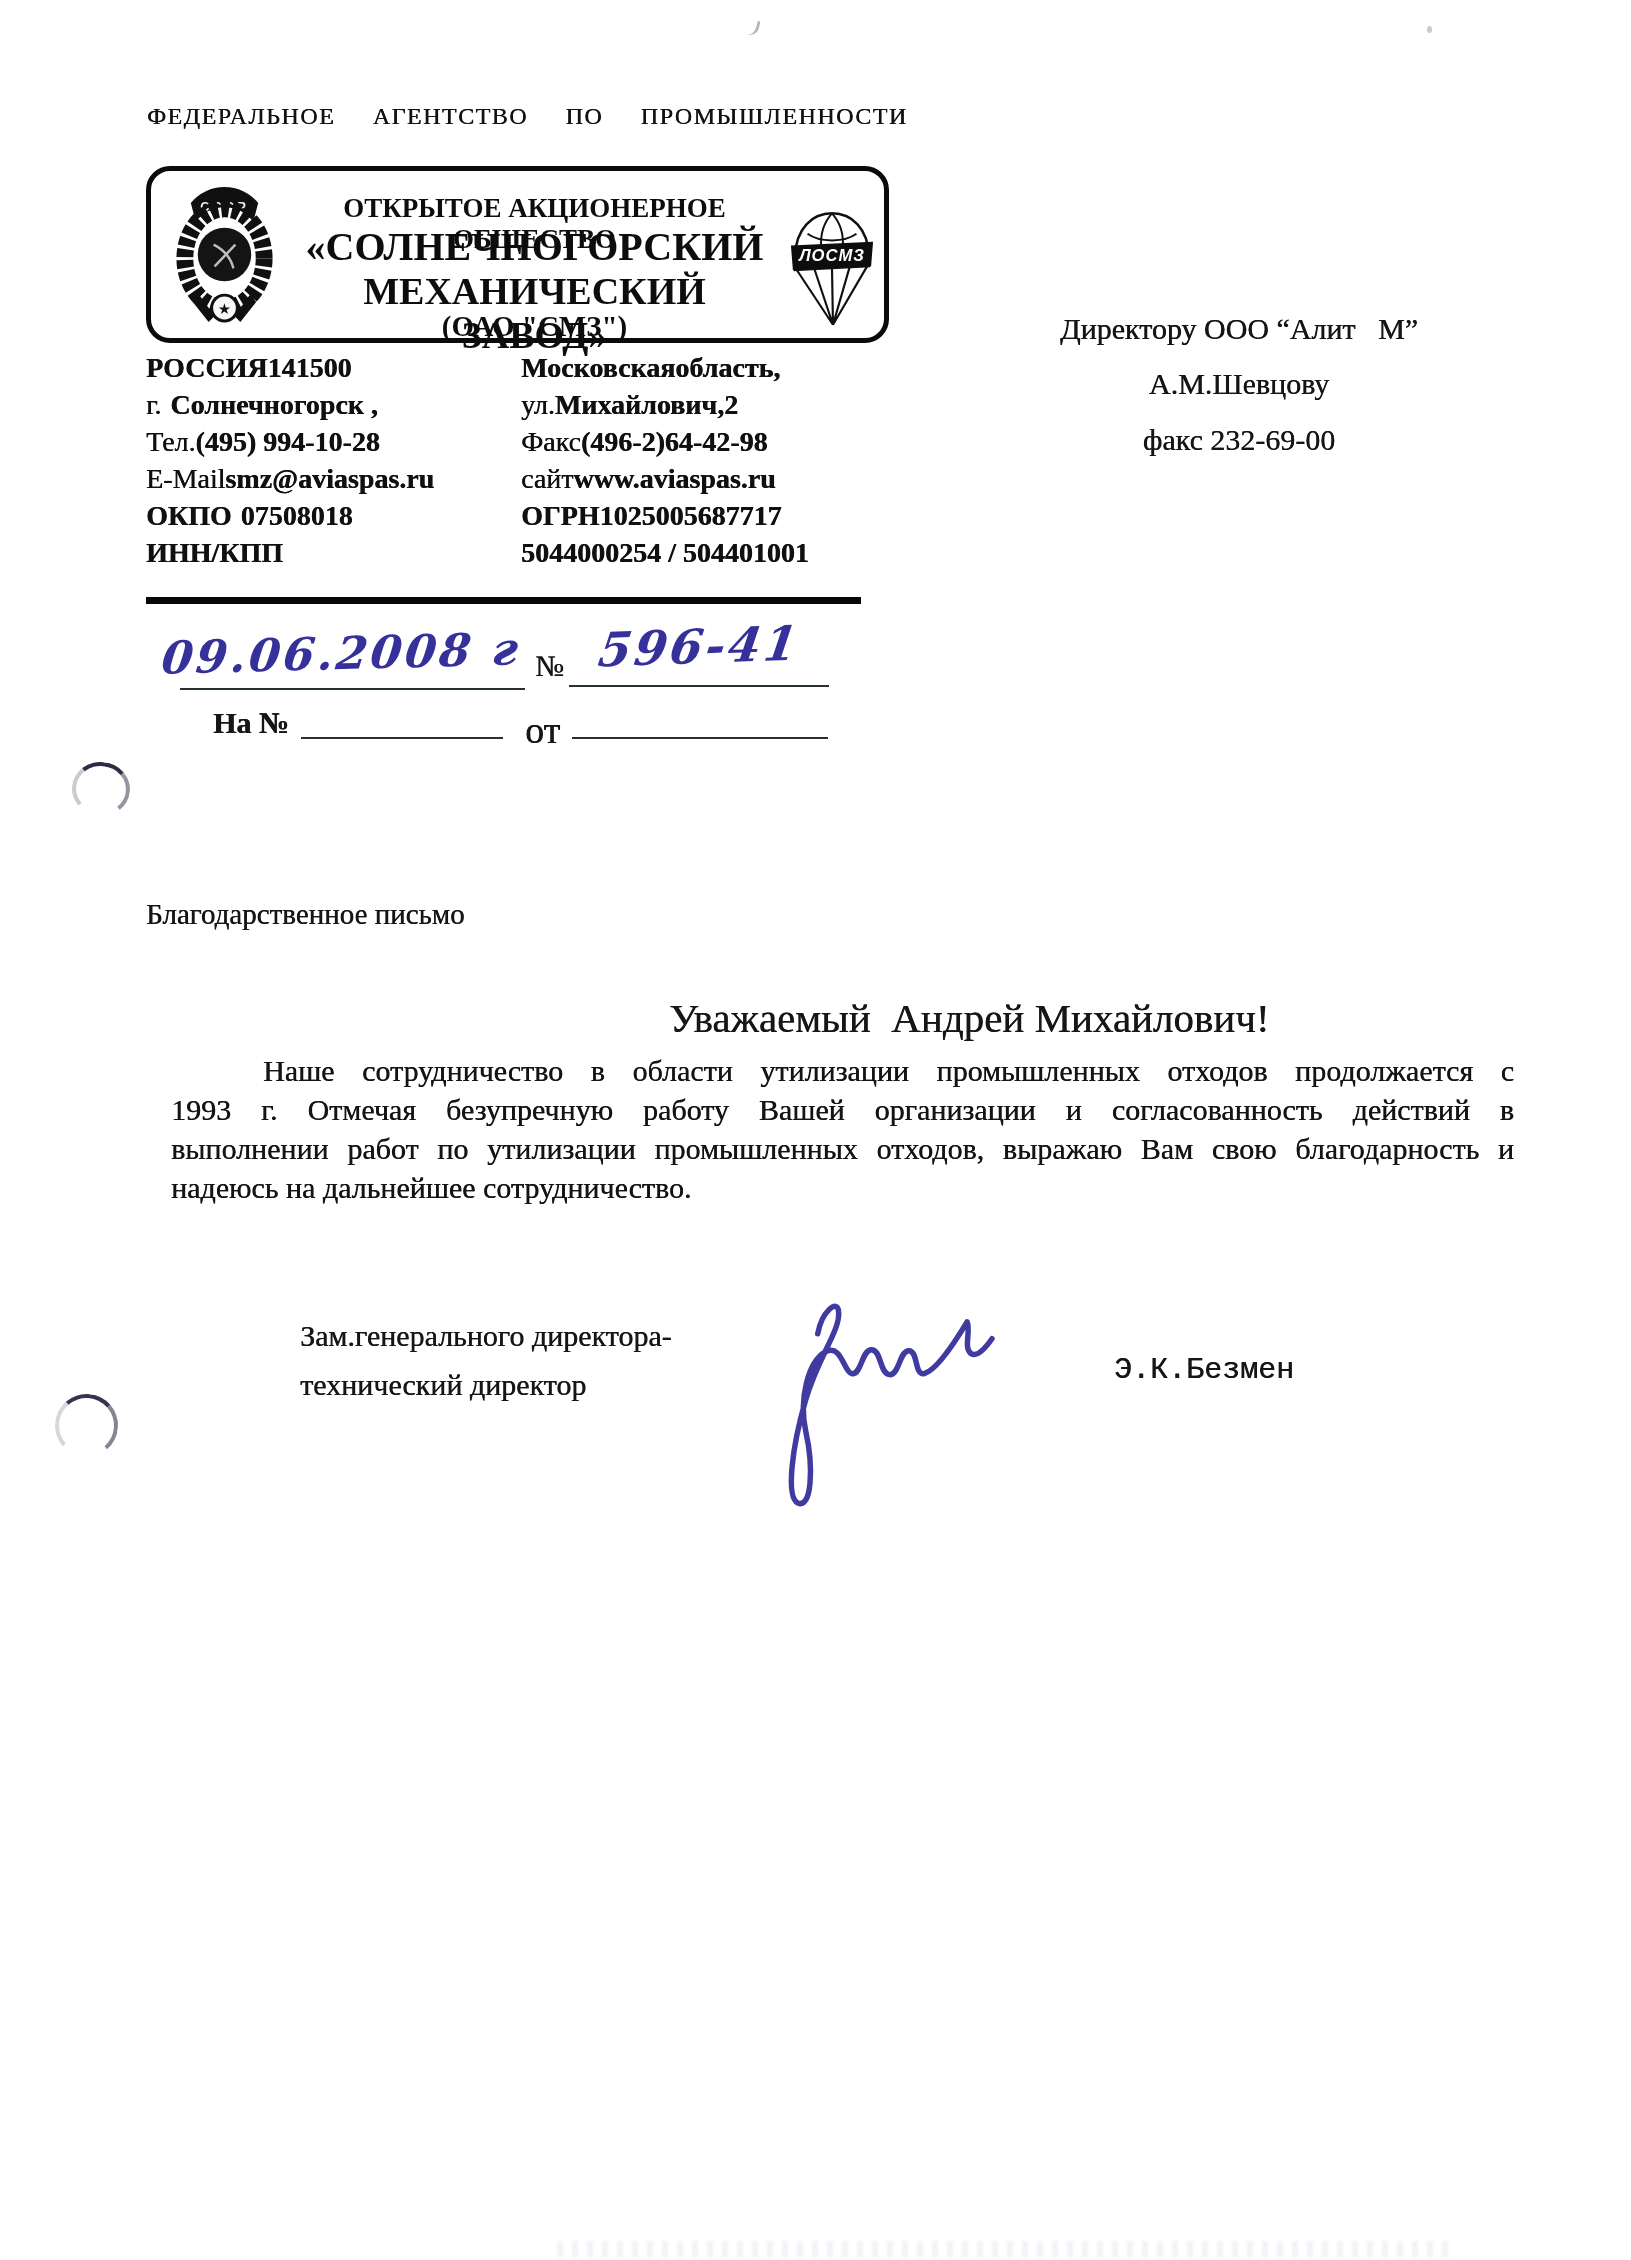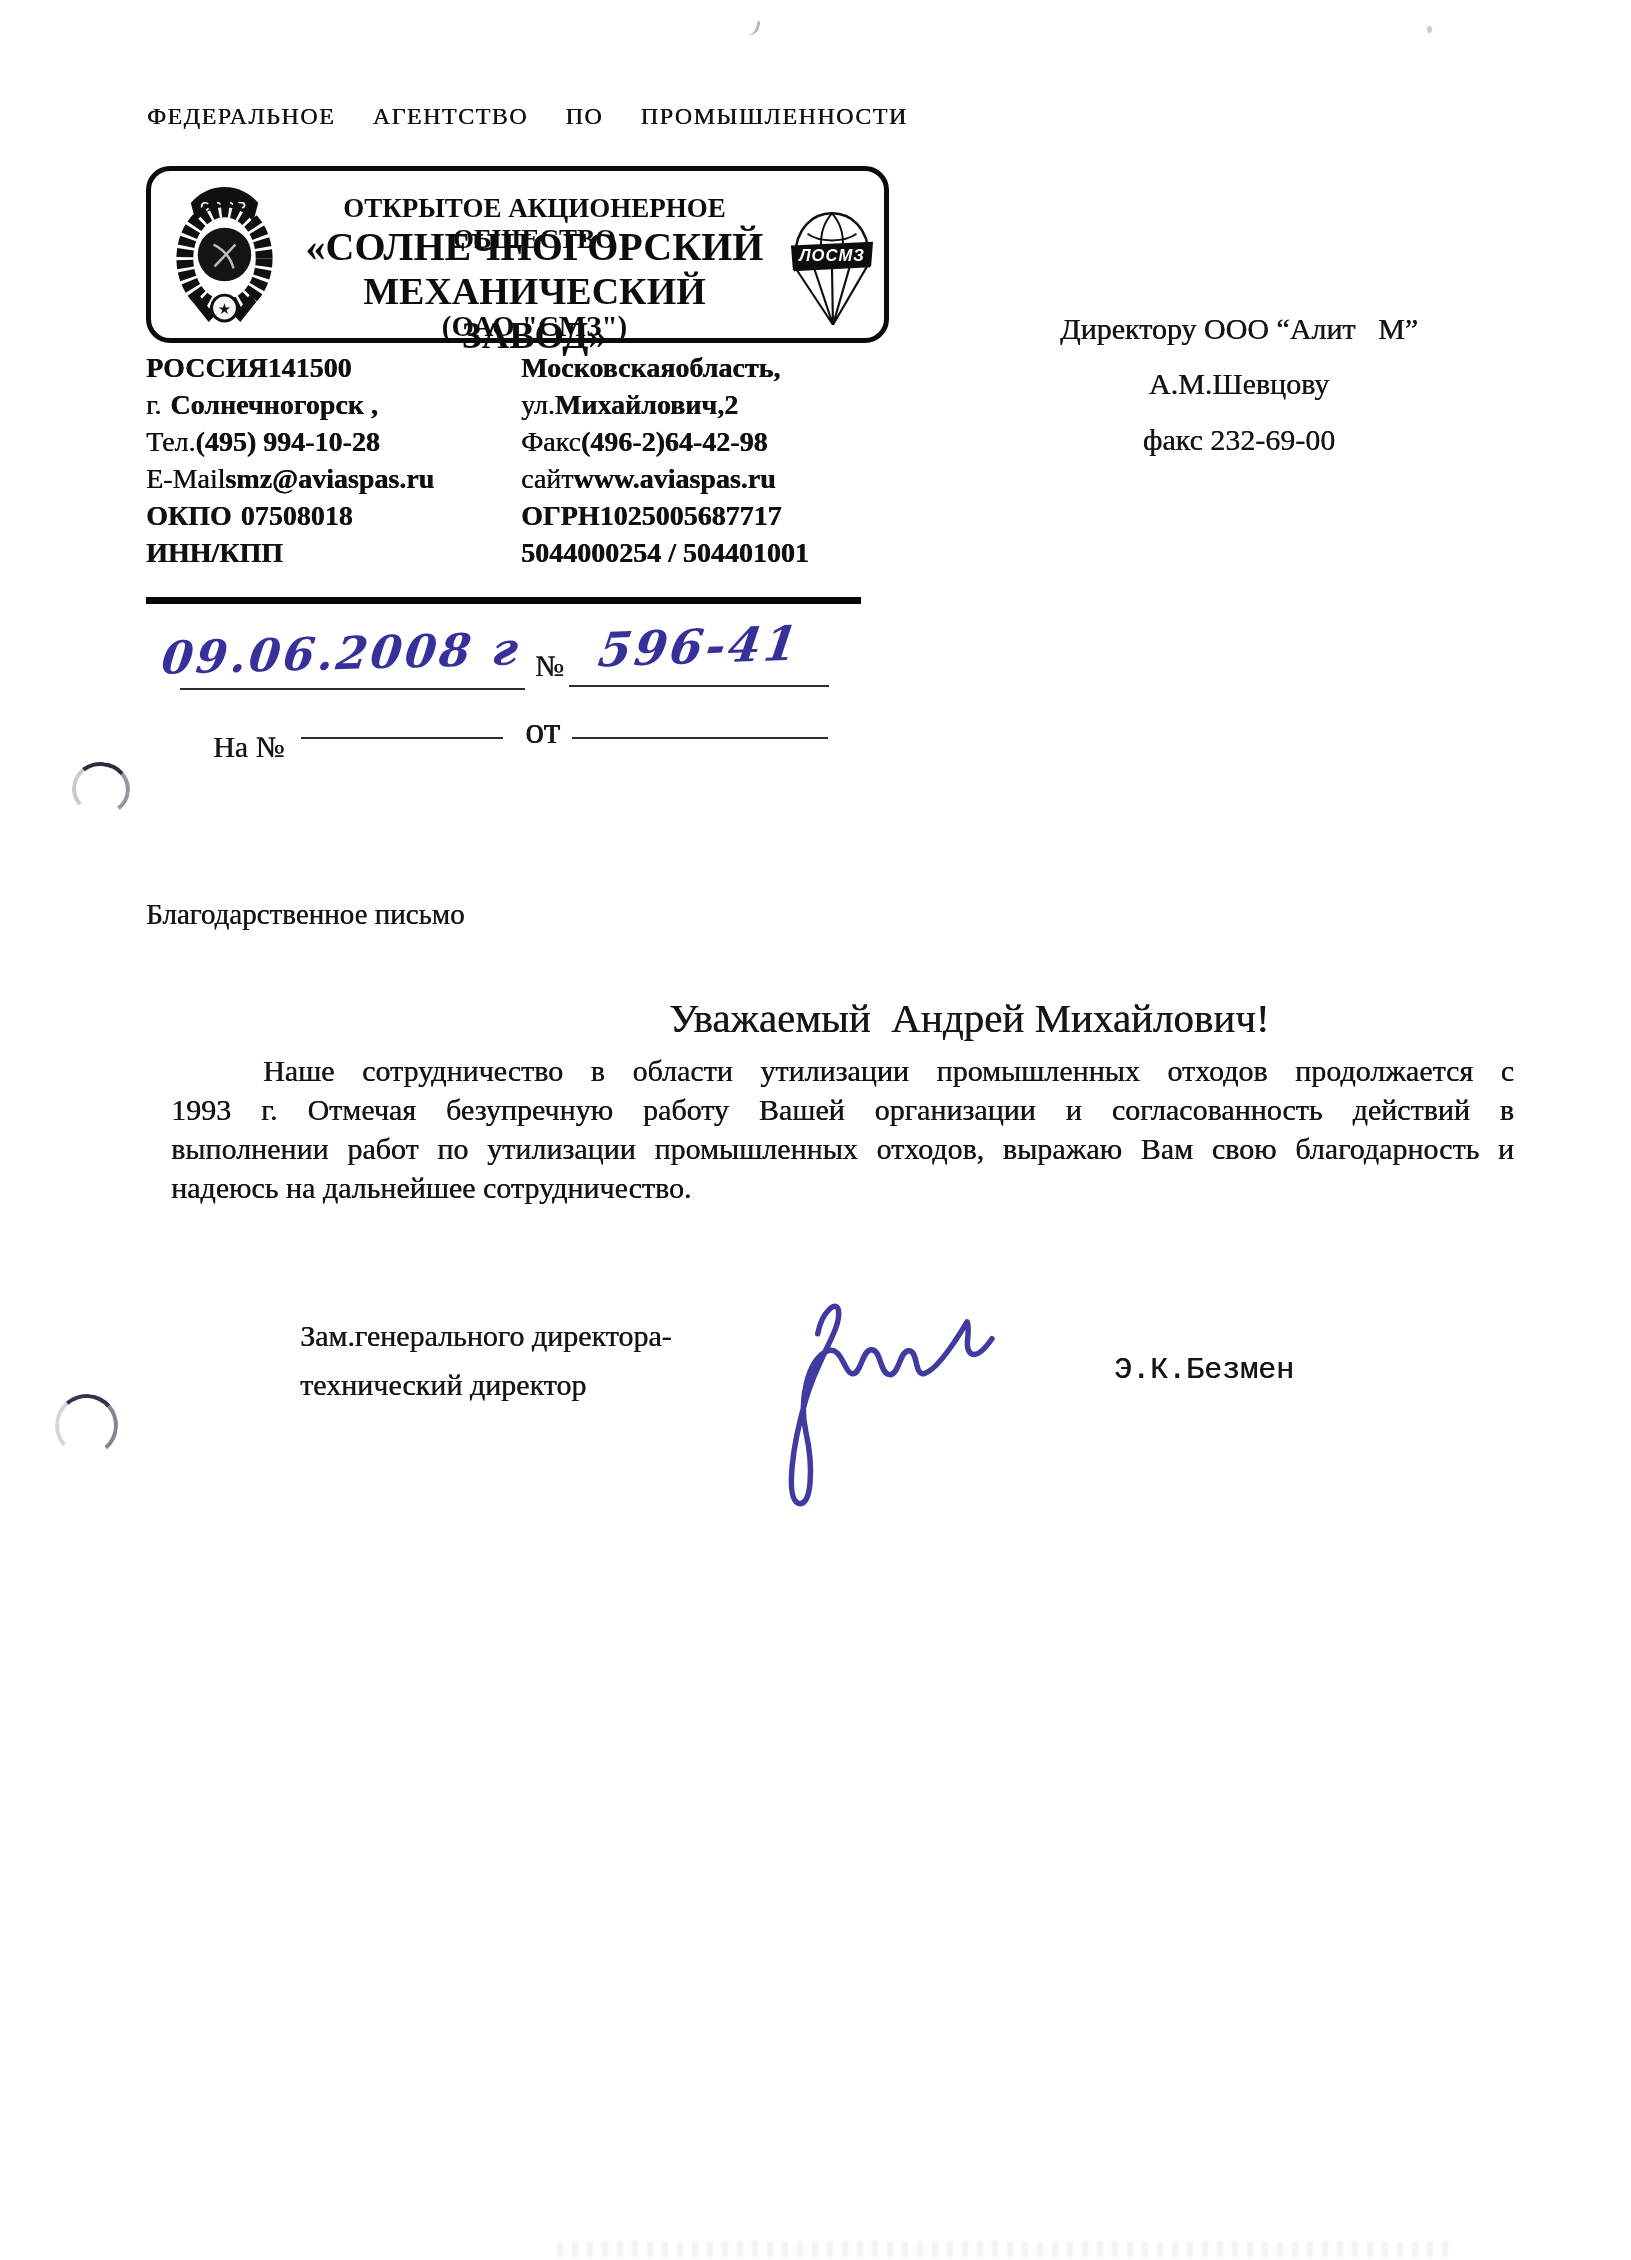--- a/index.html
+++ b/index.html
@@ -49,21 +49,21 @@
     color:var(--ink,#36309b);letter-spacing:3px;white-space:pre;
   }
   .hand-date{left:162px;top:627px;font-size:45px;transform:rotate(-1.5deg) skewX(-8deg);}
   .hand-num{left:599px;top:619px;font-size:47px;transform:rotate(-2deg) skewX(-10deg);}
   .num-label{left:535px;top:649px;font-size:30px;}
   .uline{height:2px;background:#26322f;}
   .ul1{left:180px;top:688px;width:345px;}
   .ul2{left:569px;top:685px;width:260px;}
   .ul3{left:301px;top:737px;width:202px;}
   .ul4{left:572px;top:737px;width:256px;}
-  .na-label{left:213px;top:730px;font-size:30px;}
+  .na-label{left:213px;top:706px;font-size:30px;font-weight:bold;}
   .ot-label{left:525px;top:708px;font-size:38px;}
   
   .hole{border-radius:50%;border:4px solid transparent;}
   .hole1{left:72px;top:762px;width:50px;height:46px;
     border-top-color:#2c2c42;border-right-color:rgba(44,44,66,.5);border-left-color:rgba(44,44,66,.25);
     transform:rotate(6deg);}
   .hole2{left:55px;top:1394px;width:55px;height:55px;
     border-top-color:#34344e;border-right-color:rgba(52,52,78,.6);border-left-color:rgba(52,52,78,.2);
     transform:rotate(4deg);}
   

